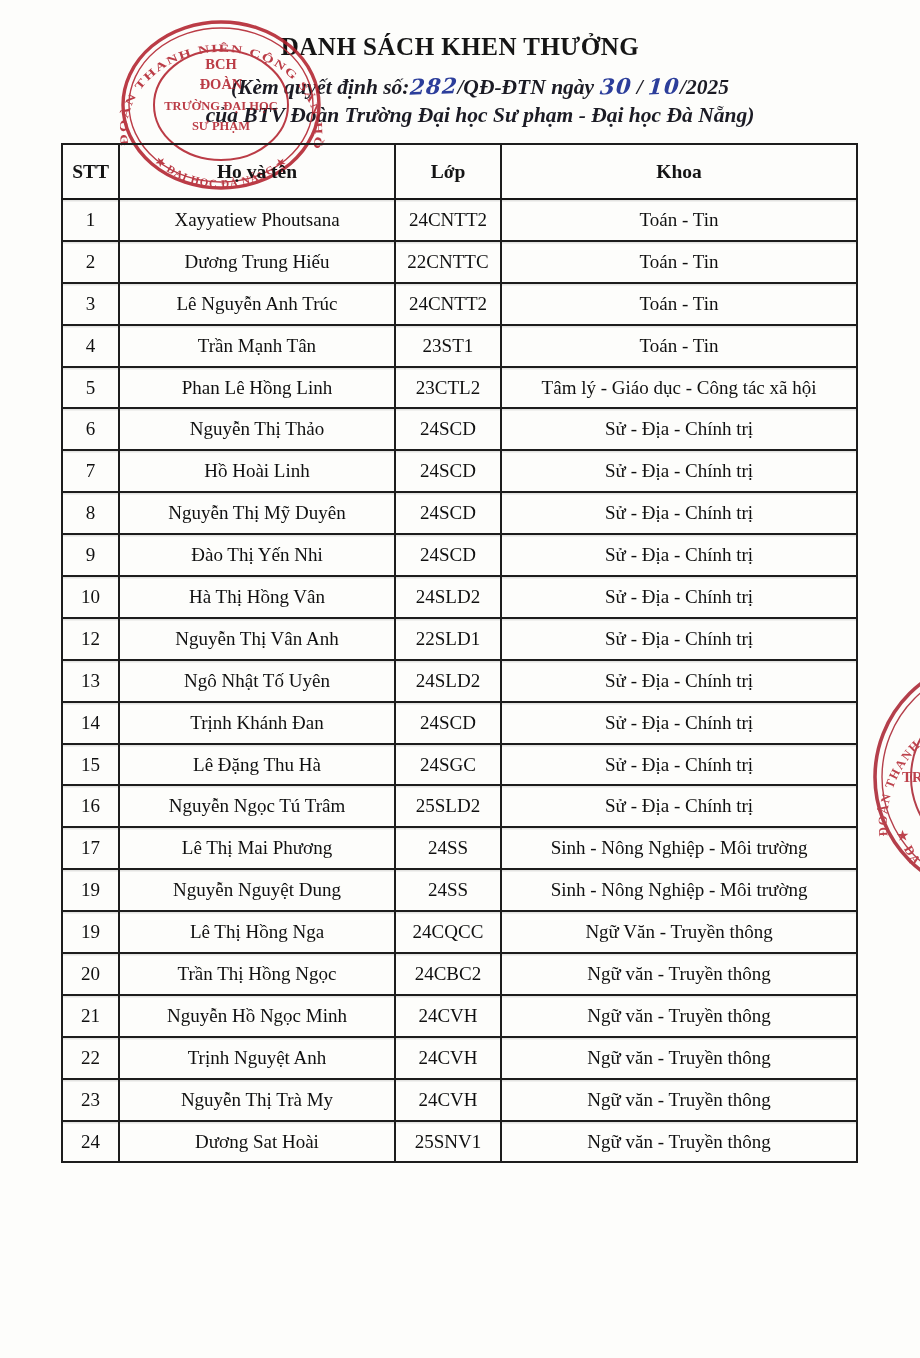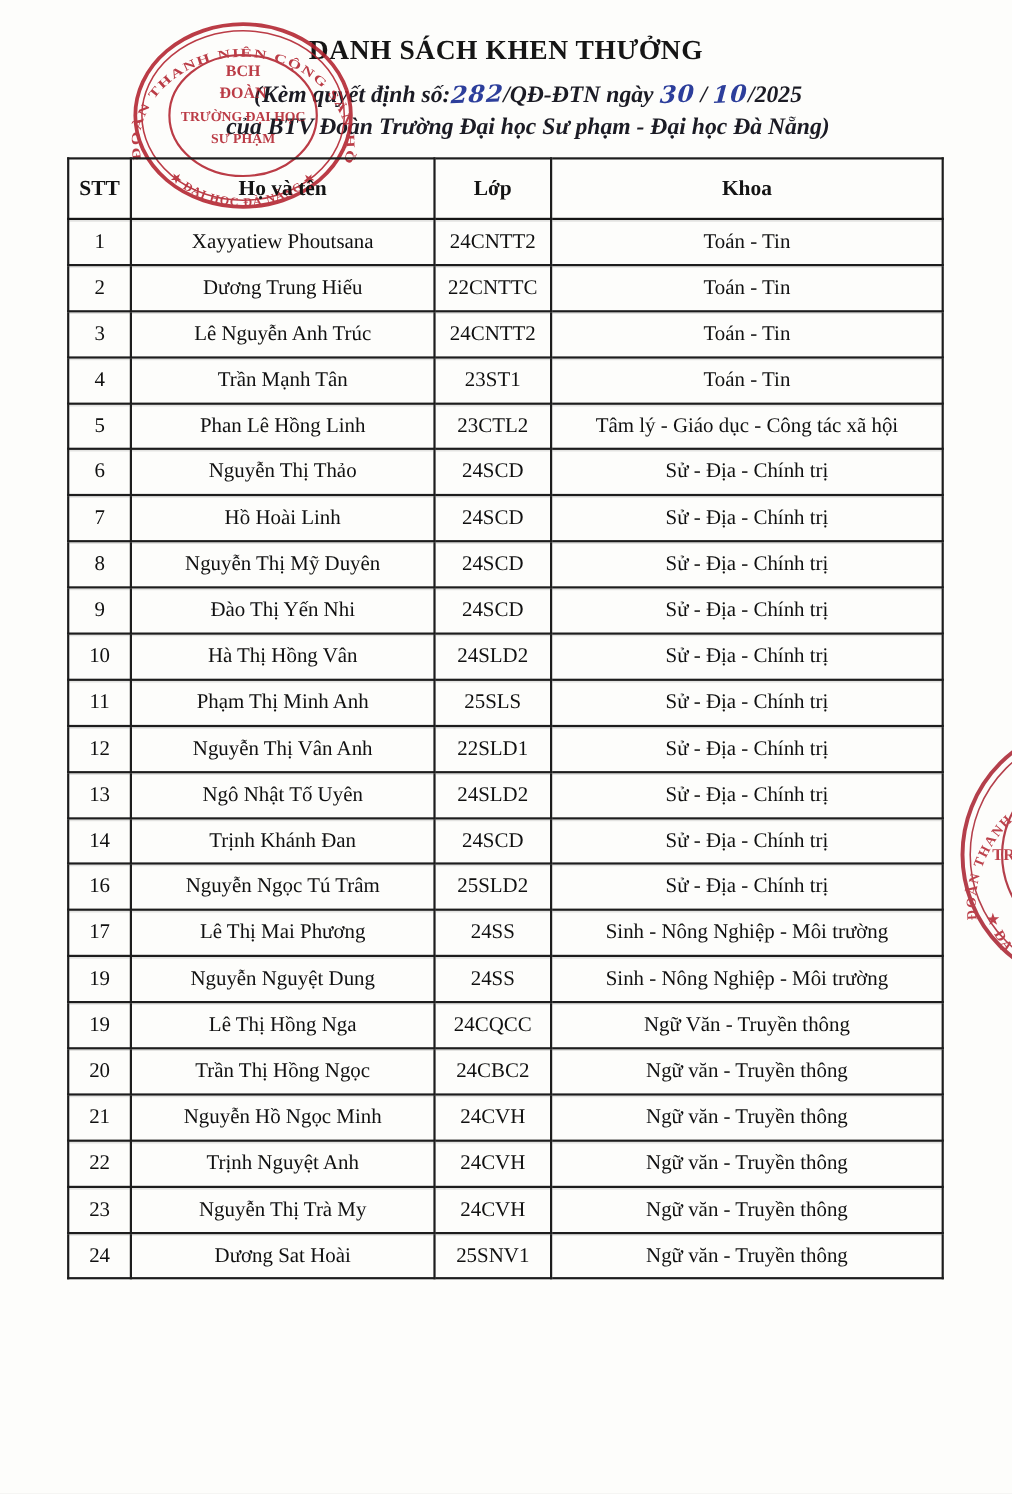--- a/index.html
+++ b/index.html
@@ -207,41 +207,41 @@
           <td>24SCD</td>
           <td>Sử - Địa - Chính trị</td>
         </tr>
         <tr>
           <td>10</td>
           <td>Hà Thị Hồng Vân</td>
           <td>24SLD2</td>
           <td>Sử - Địa - Chính trị</td>
         </tr>
         <tr>
-          <td>11</td>
-          <td>Phạm Thị Minh Anh</td>
-          <td>25SLS</td>
-          <td>Sử - Địa - Chính trị</td>
-        </tr>
-        <tr>
           <td>12</td>
           <td>Nguyễn Thị Vân Anh</td>
           <td>22SLD1</td>
           <td>Sử - Địa - Chính trị</td>
         </tr>
         <tr>
           <td>13</td>
           <td>Ngô Nhật Tố Uyên</td>
           <td>24SLD2</td>
           <td>Sử - Địa - Chính trị</td>
         </tr>
         <tr>
           <td>14</td>
           <td>Trịnh Khánh Đan</td>
           <td>24SCD</td>
+          <td>Sử - Địa - Chính trị</td>
+        </tr>
+        <tr>
+          <td>15</td>
+          <td>Lê Đặng Thu Hà</td>
+          <td>24SGC</td>
           <td>Sử - Địa - Chính trị</td>
         </tr>
         <tr>
           <td>16</td>
           <td>Nguyễn Ngọc Tú Trâm</td>
           <td>25SLD2</td>
           <td>Sử - Địa - Chính trị</td>
         </tr>
         <tr>
           <td>17</td>

